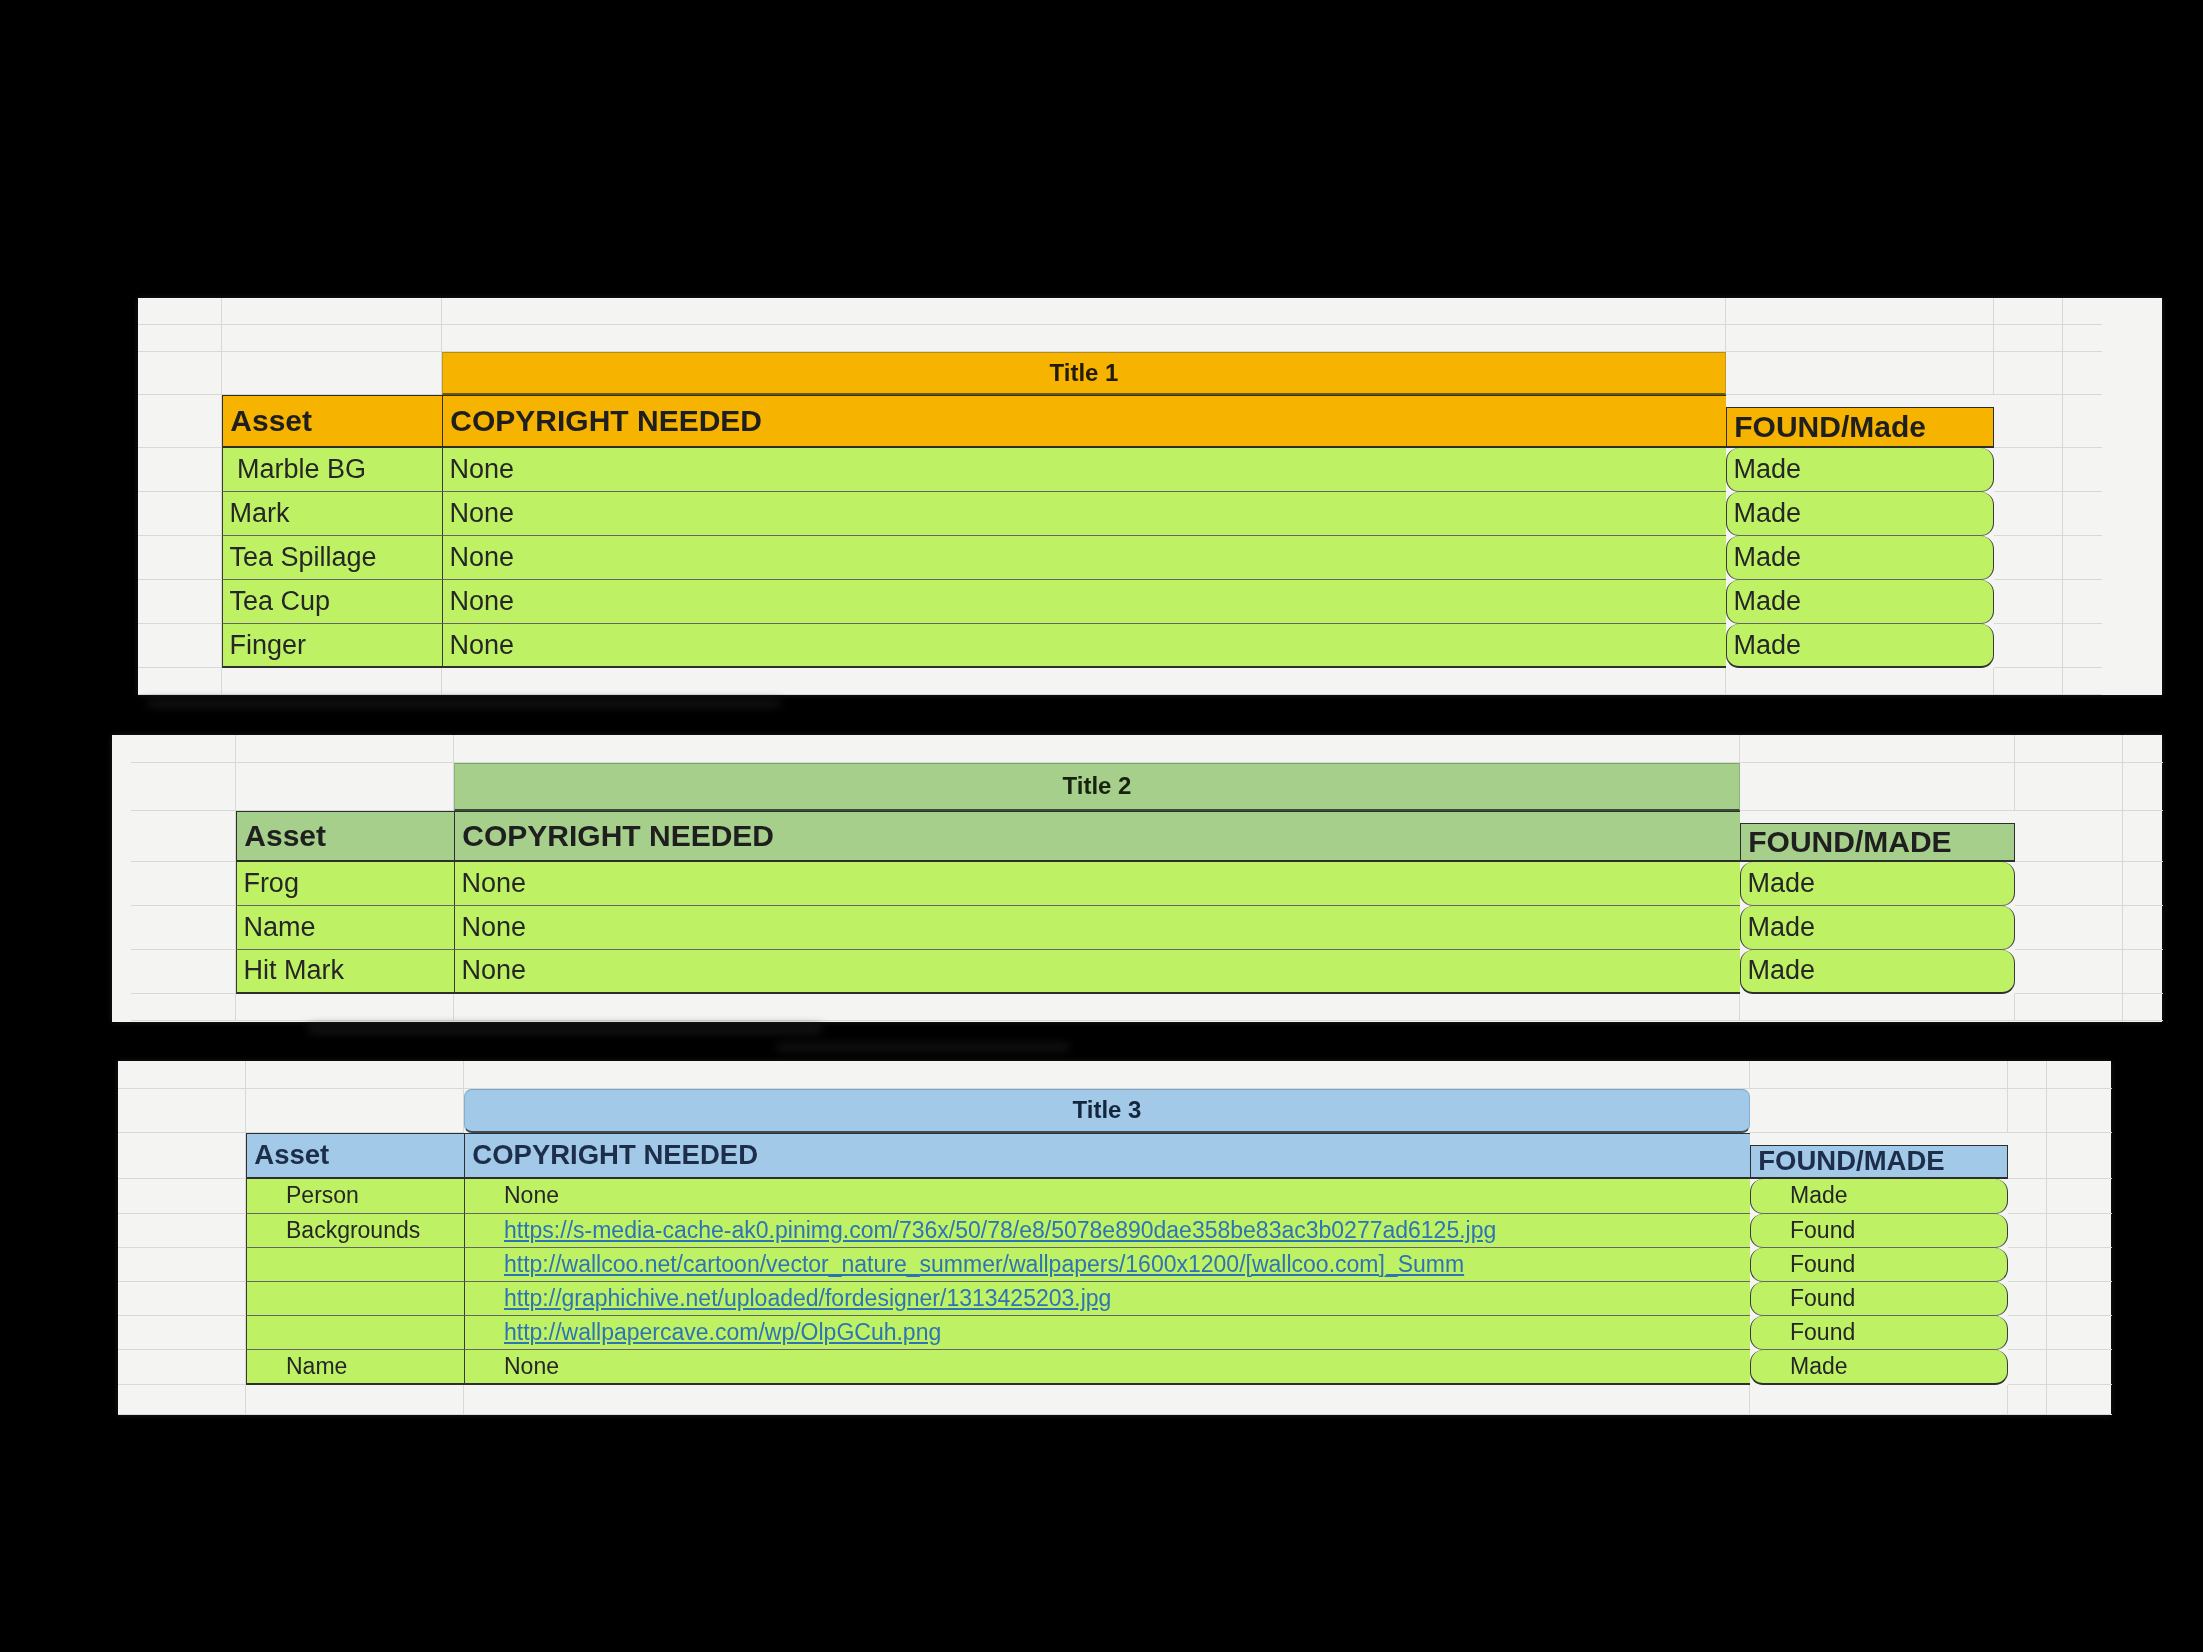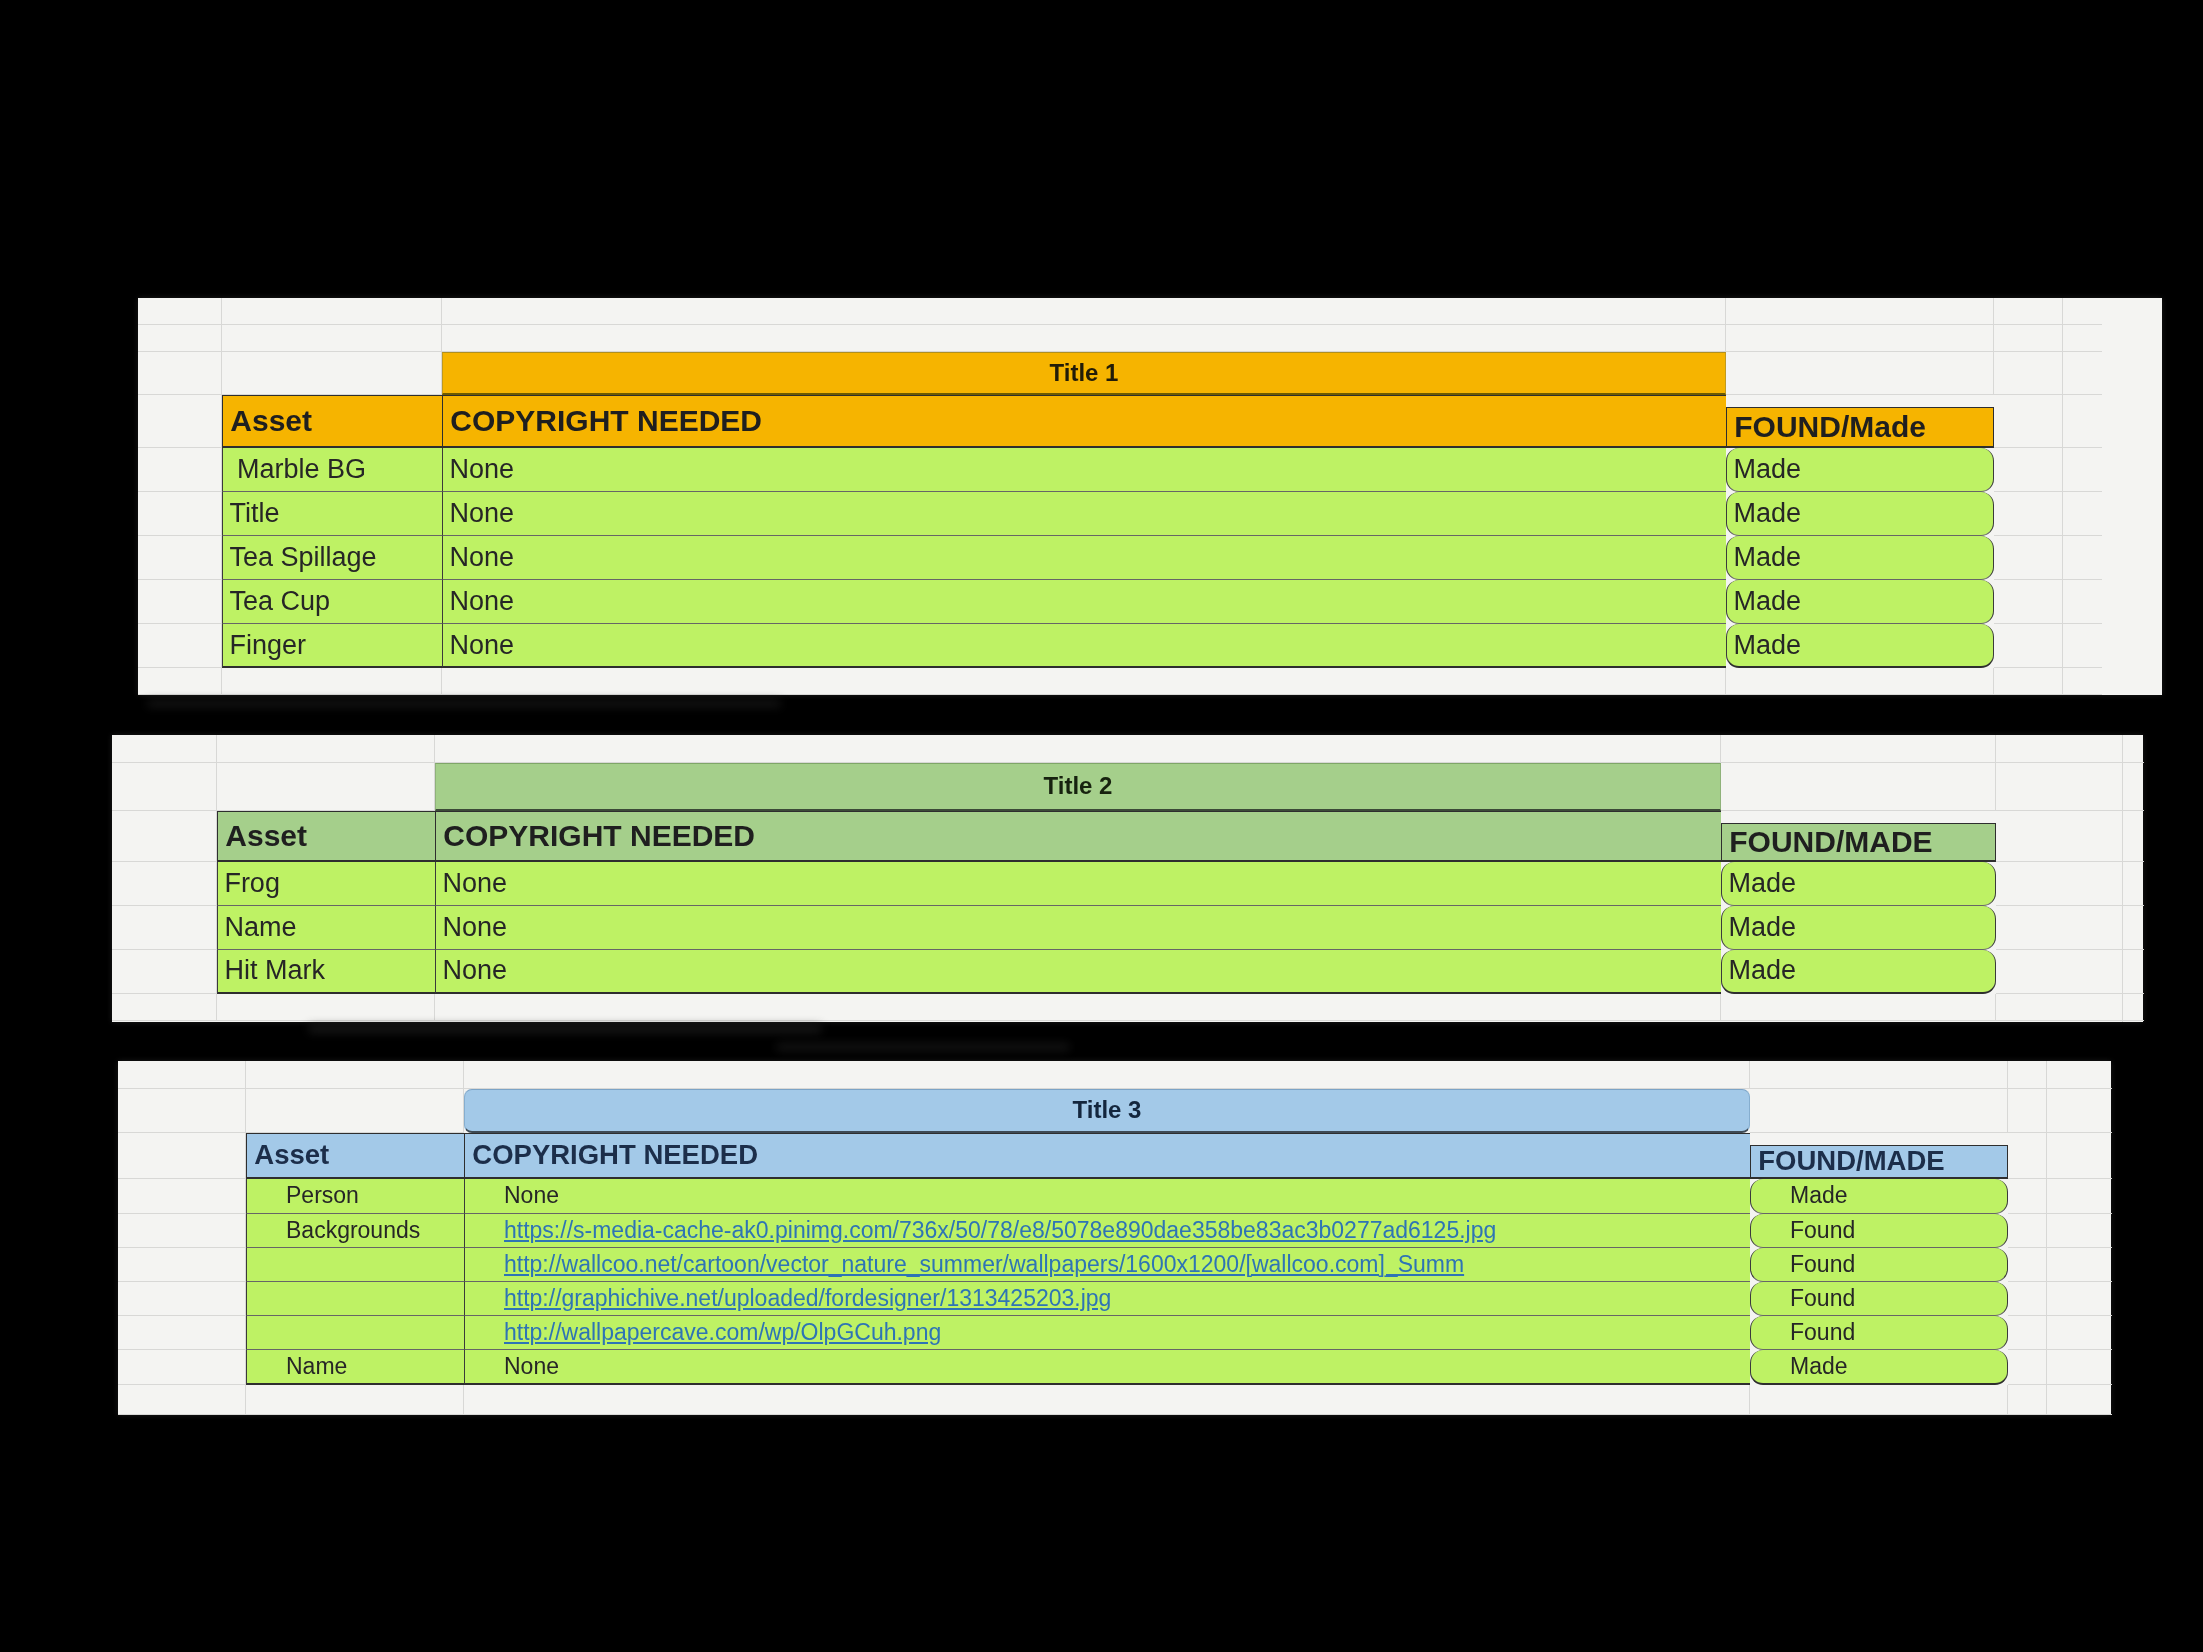--- a/index.html
+++ b/index.html
@@ -72,21 +72,21 @@
     <div class="h he">FOUND/Made</div>
     <i class="m"></i>
 
     <i class="m v"></i>
     <div class="c"> Marble BG</div>
     <div class="c">None</div>
     <div class="c ce">Made</div>
     <i class="m"></i>
 
     <i class="m v"></i>
-    <div class="c">Title</div>
+    <div class="c">Mark</div>
     <div class="c">None</div>
     <div class="c ce">Made</div>
     <i class="m"></i>
 
     <i class="m v"></i>
     <div class="c">Tea Spillage</div>
     <div class="c">None</div>
     <div class="c ce">Made</div>
     <i class="m"></i>
 
@@ -104,21 +104,21 @@
 
     <i class="m v"></i>
       <i class="m v"></i>
       <i class="m v"></i>
       <i class="m v"></i>
       <i class="m"></i>
   </div>
   <div class="vline" style="left:1924px;"></div>
 </section>
 
-<section class="sheet s2" style="left:112px;top:735px;width:2031px;height:287px;">
+<section class="sheet s2" style="left:112px;top:735px;width:2031px;height:287px;padding-left:19px;">
   <div class="grid g2">
 
     <i class="m v"></i>
       <i class="m v"></i>
       <i class="m v"></i>
       <i class="m v"></i>
       <i class="m"></i>
 
     <i class="m v"></i>
     <i class="m v"></i>

